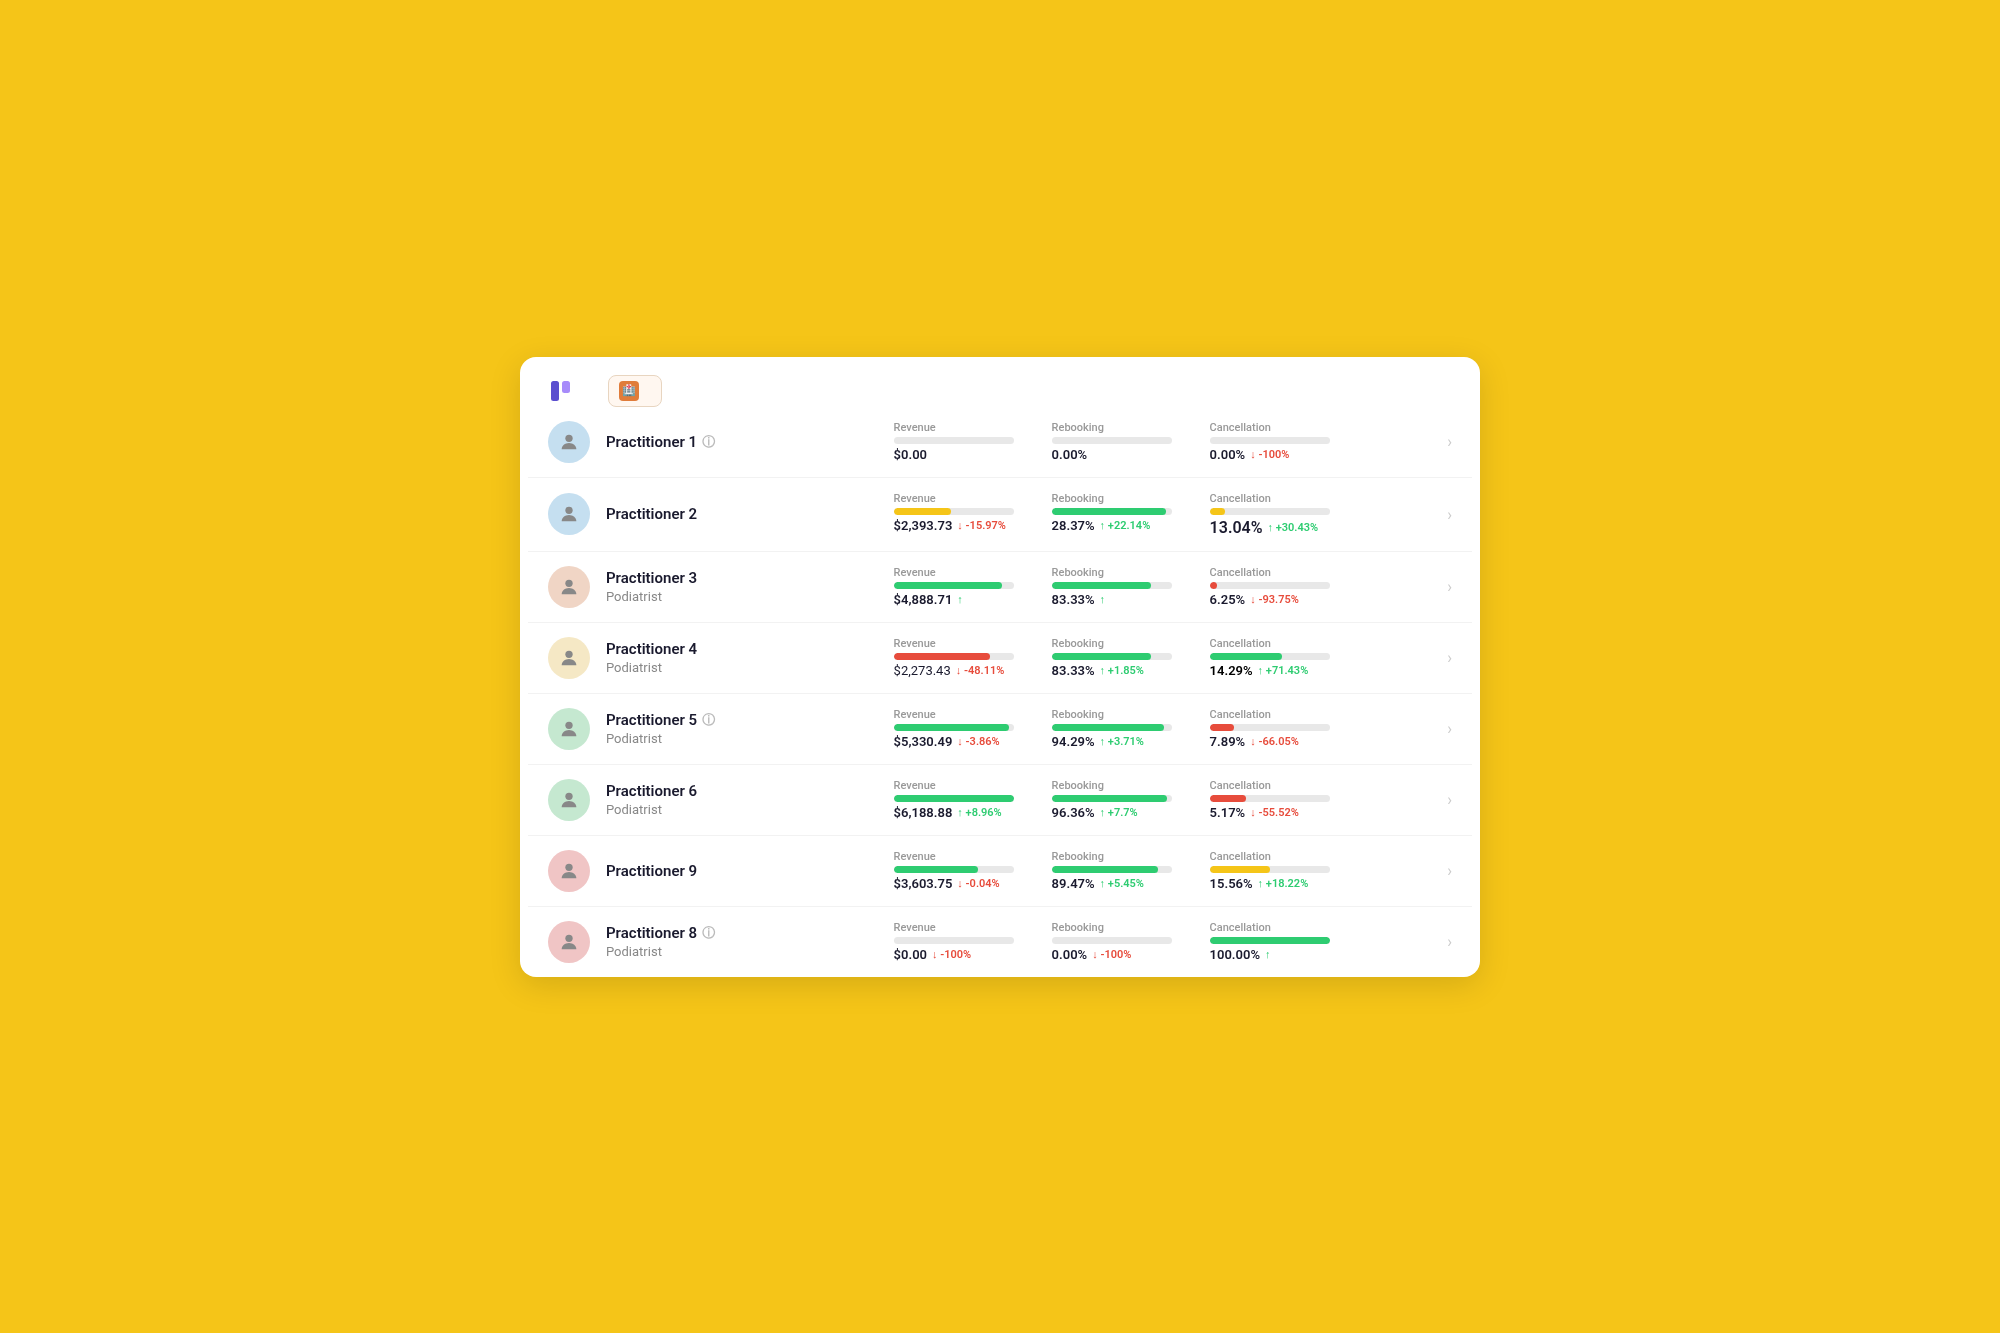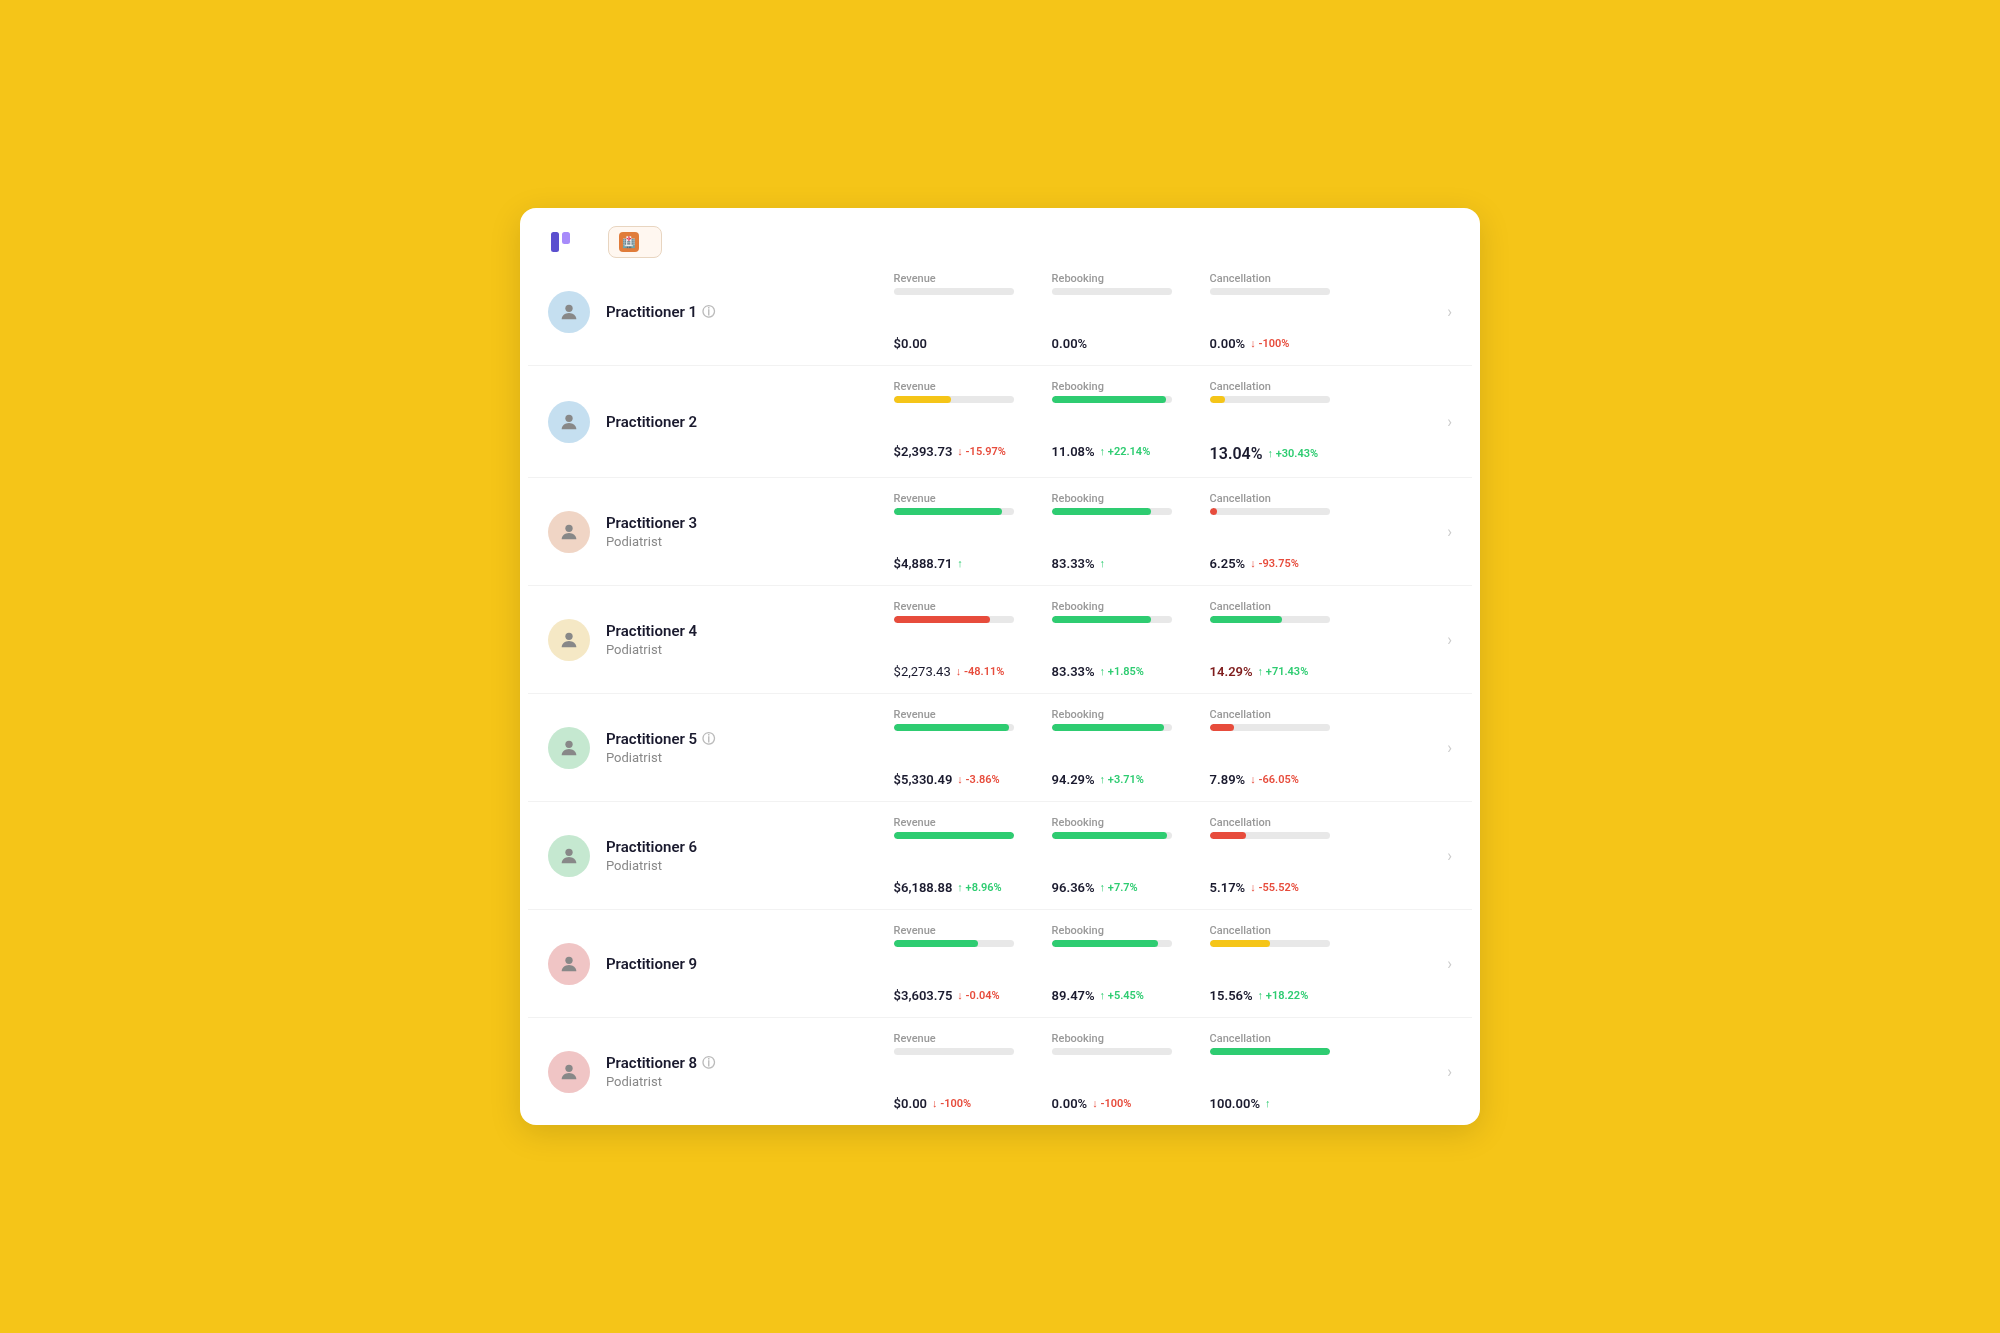--- a/index.html
+++ b/index.html
@@ -185,21 +185,20 @@
       height: 100%;
       border-radius: 4px;
     }
     .metric-value-row {
       display: flex;
       align-items: center;
       gap: 5px;
       font-size: 13px;
       font-weight: 600;
       color: #1a1a2e;
-      margin-top: 38px;
     }
     .metric-change {
       font-size: 11px;
       font-weight: 600;
       display: flex;
       align-items: center;
       gap: 1px;
     }
     .metric-change.up { color: #2ecc71; }
     .metric-change.down { color: #e74c3c; }
@@ -302,21 +301,21 @@
               <span style="font-size: 13px; font-weight: 600; color: rgb(26, 26, 46);">$2,393.73</span>
               <span class="metric-change down">↓ -15.97%</span>
             </div>
           </div>
           <div class="metric">
             <div class="metric-label">Rebooking</div>
             <div class="metric-bar-track">
               <div class="metric-bar-fill" style="width: 95%; background: rgb(46, 204, 113);"></div>
             </div>
             <div class="metric-value-row">
-              <span style="font-size: 13px; font-weight: 600; color: rgb(26, 26, 46);">11.08%</span>
+              <span style="font-size: 13px; font-weight: 600; color: rgb(26, 26, 46);">28.37%</span>
               <span class="metric-change up">↑ +22.14%</span>
             </div>
           </div>
           <div class="metric">
             <div class="metric-label">Cancellation</div>
             <div class="metric-bar-track">
               <div class="metric-bar-fill" style="width: 13%; background: rgb(245, 197, 24);"></div>
             </div>
             <div class="metric-value-row">
               <span style="font-size: 16px; font-weight: 600; color: rgb(26, 26, 46);">13.04%</span>
@@ -402,21 +401,21 @@
               <span style="font-size: 13px; font-weight: 600; color: rgb(26, 26, 46);">83.33%</span>
               <span class="metric-change up">↑ +1.85%</span>
             </div>
           </div>
           <div class="metric">
             <div class="metric-label">Cancellation</div>
             <div class="metric-bar-track">
               <div class="metric-bar-fill" style="width: 60%; background: rgb(46, 204, 113);"></div>
             </div>
             <div class="metric-value-row">
-              <span style="font-size: 13px; font-weight: 600; color: #7f1d1d;">14.29%</span>
+              <span style="font-size: 13px; font-weight: 600; color: #000000;">14.29%</span>
               <span class="metric-change up">↑ +71.43%</span>
             </div>
           </div>
         </div>
         <div class="chevron">›</div>
       </div>
       <div class="pract-row">
         <div class="avatar" style="background: rgb(197, 232, 208);">
           <svg viewBox="0 0 24 24" fill="none">
             <circle cx="12" cy="8" r="4" fill="#888"></circle>

